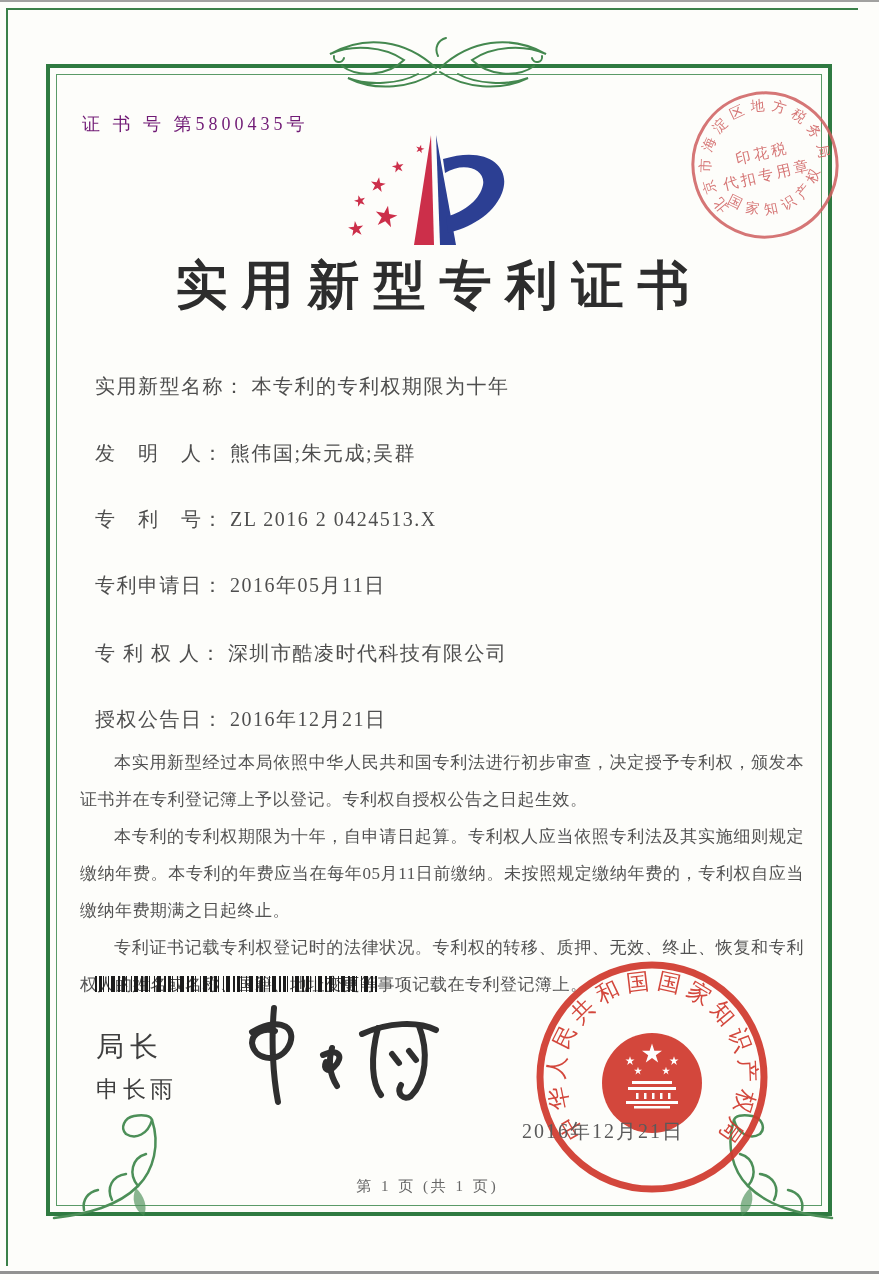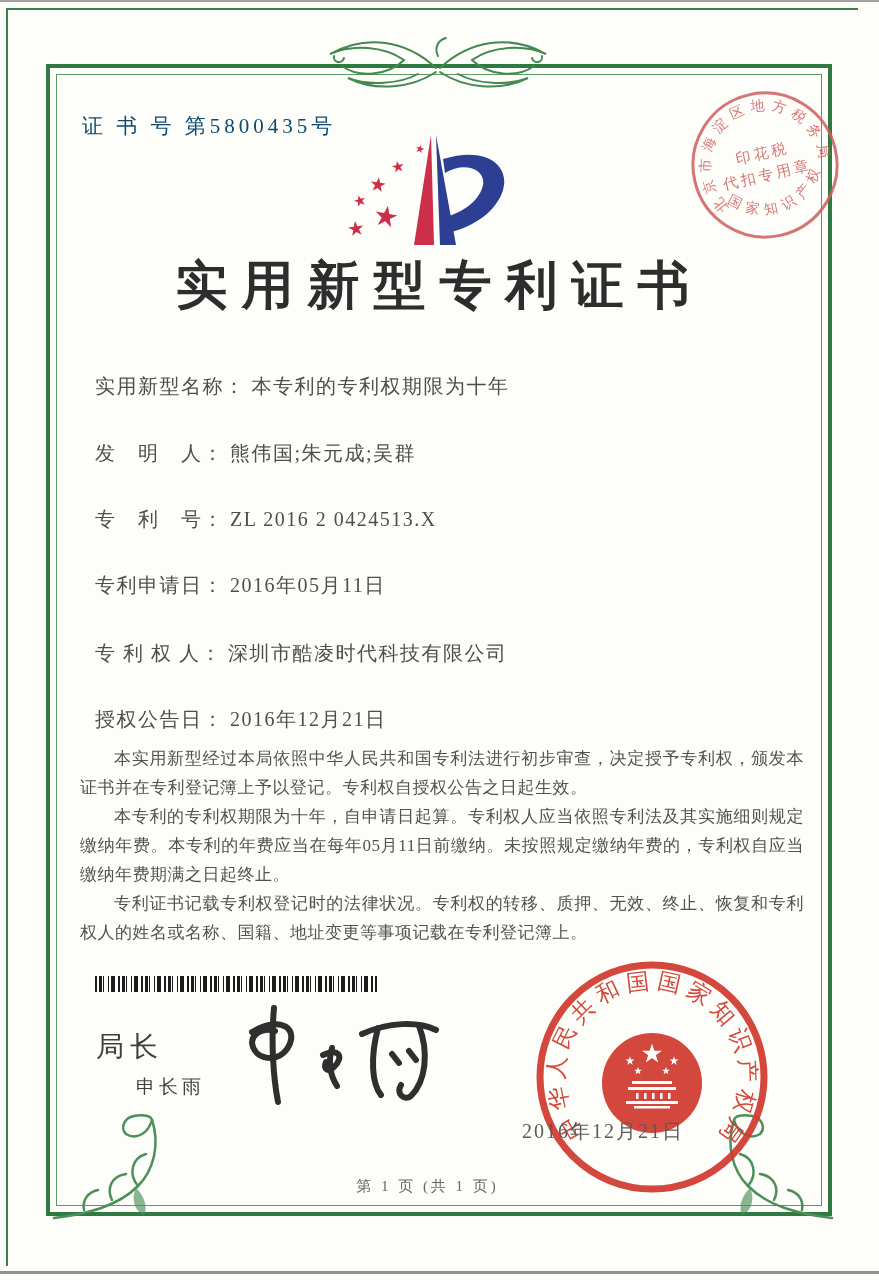--- a/index.html
+++ b/index.html
@@ -11,38 +11,38 @@
   
   .scan-edge-top{position:absolute;left:0;top:0;width:100%;height:2px;background:#555;opacity:.55;}
   .scan-edge-bottom{position:absolute;left:0;top:1271px;width:100%;height:3px;background:#4a4a4a;opacity:.6;}
   
   .outer-line-left{position:absolute;left:6px;top:8px;width:2px;height:1258px;background:#3b8049;}
   .outer-line-top{position:absolute;left:6px;top:8px;width:852px;height:2px;background:#3b8049;}
   .frame-outer{position:absolute;left:46px;top:64px;width:786px;height:1152px;border:4px solid #2f7a41;box-sizing:border-box;}
   .frame-inner{position:absolute;left:56px;top:74px;width:766px;height:1132px;border:1px solid #5a9a67;box-sizing:border-box;}
   .ornament{position:absolute;pointer-events:none;}
   
-  .cert-no{position:absolute;left:82px;top:112px;font-size:21px;letter-spacing:4px;color:#0c4a6e;}
+  .cert-no{position:absolute;left:82px;top:112px;font-size:18px;letter-spacing:4px;color:#701a75;}
   .logo{position:absolute;left:330px;top:133px;}
   .title{position:absolute;left:0;top:251px;width:879px;text-align:center;
     font-size:52px;font-weight:600;letter-spacing:14px;color:#2d2d2d;margin:0;}
   .field-row{position:absolute;left:95px;font-size:20px;color:#4e4e4e;letter-spacing:1.5px;white-space:nowrap;}
   .field-row .value{margin-left:6px;}
   .body-text{position:absolute;left:80px;top:744px;width:724px;font-size:17px;
-    line-height:29px;color:#525252;text-align:justify;}
+    line-height:37px;color:#525252;text-align:justify;}
   .body-text p{margin:0;text-indent:2em;letter-spacing:.5px;}
   .barcode{position:absolute;left:95px;top:976px;width:282px;height:16px;
     background:repeating-linear-gradient(90deg,
       #1c1c1c 0 2px,transparent 2px 4px,
       #1c1c1c 4px 7px,transparent 7px 8px,
       #1c1c1c 8px 9px,transparent 9px 13px,
       #1c1c1c 13px 14px,transparent 14px 16px,
       #1c1c1c 16px 20px,transparent 20px 23px);}
   .signer-title{position:absolute;left:96px;top:1028px;font-size:28px;letter-spacing:6px;color:#3f3f3f;}
-  .signer-name{position:absolute;left:96px;top:1074px;font-size:19px;letter-spacing:4px;color:#3f3f3f;margin-left:40px;}
+  .signer-name{position:absolute;left:96px;top:1074px;font-size:23px;letter-spacing:4px;color:#3f3f3f;}
   .signature{position:absolute;left:212px;top:992px;}
   .seal{position:absolute;left:532px;top:957px;opacity:.93;}
   .seal-date{position:absolute;left:522px;top:1118px;font-size:20px;color:#5a5a5a;letter-spacing:2px;white-space:nowrap;}
   .tax-stamp{position:absolute;left:680px;top:80px;transform:rotate(-13deg);opacity:.85;}
   .footer{position:absolute;left:0;top:1177px;width:855px;text-align:center;
     font-size:15px;color:#666;letter-spacing:3px;}
   .seal-ring-text{font-size:23px;letter-spacing:6px;fill:#d03a2e;font-family:"Liberation Serif","DejaVu Serif",serif;}
   .stamp-arc{font-size:14px;letter-spacing:6px;fill:#cf5f5f;font-family:"Liberation Serif","DejaVu Serif",serif;}
   .stamp-center{font-size:15px;letter-spacing:3px;fill:#cf5f5f;font-family:"Liberation Serif","DejaVu Serif",serif;}
 </style>

